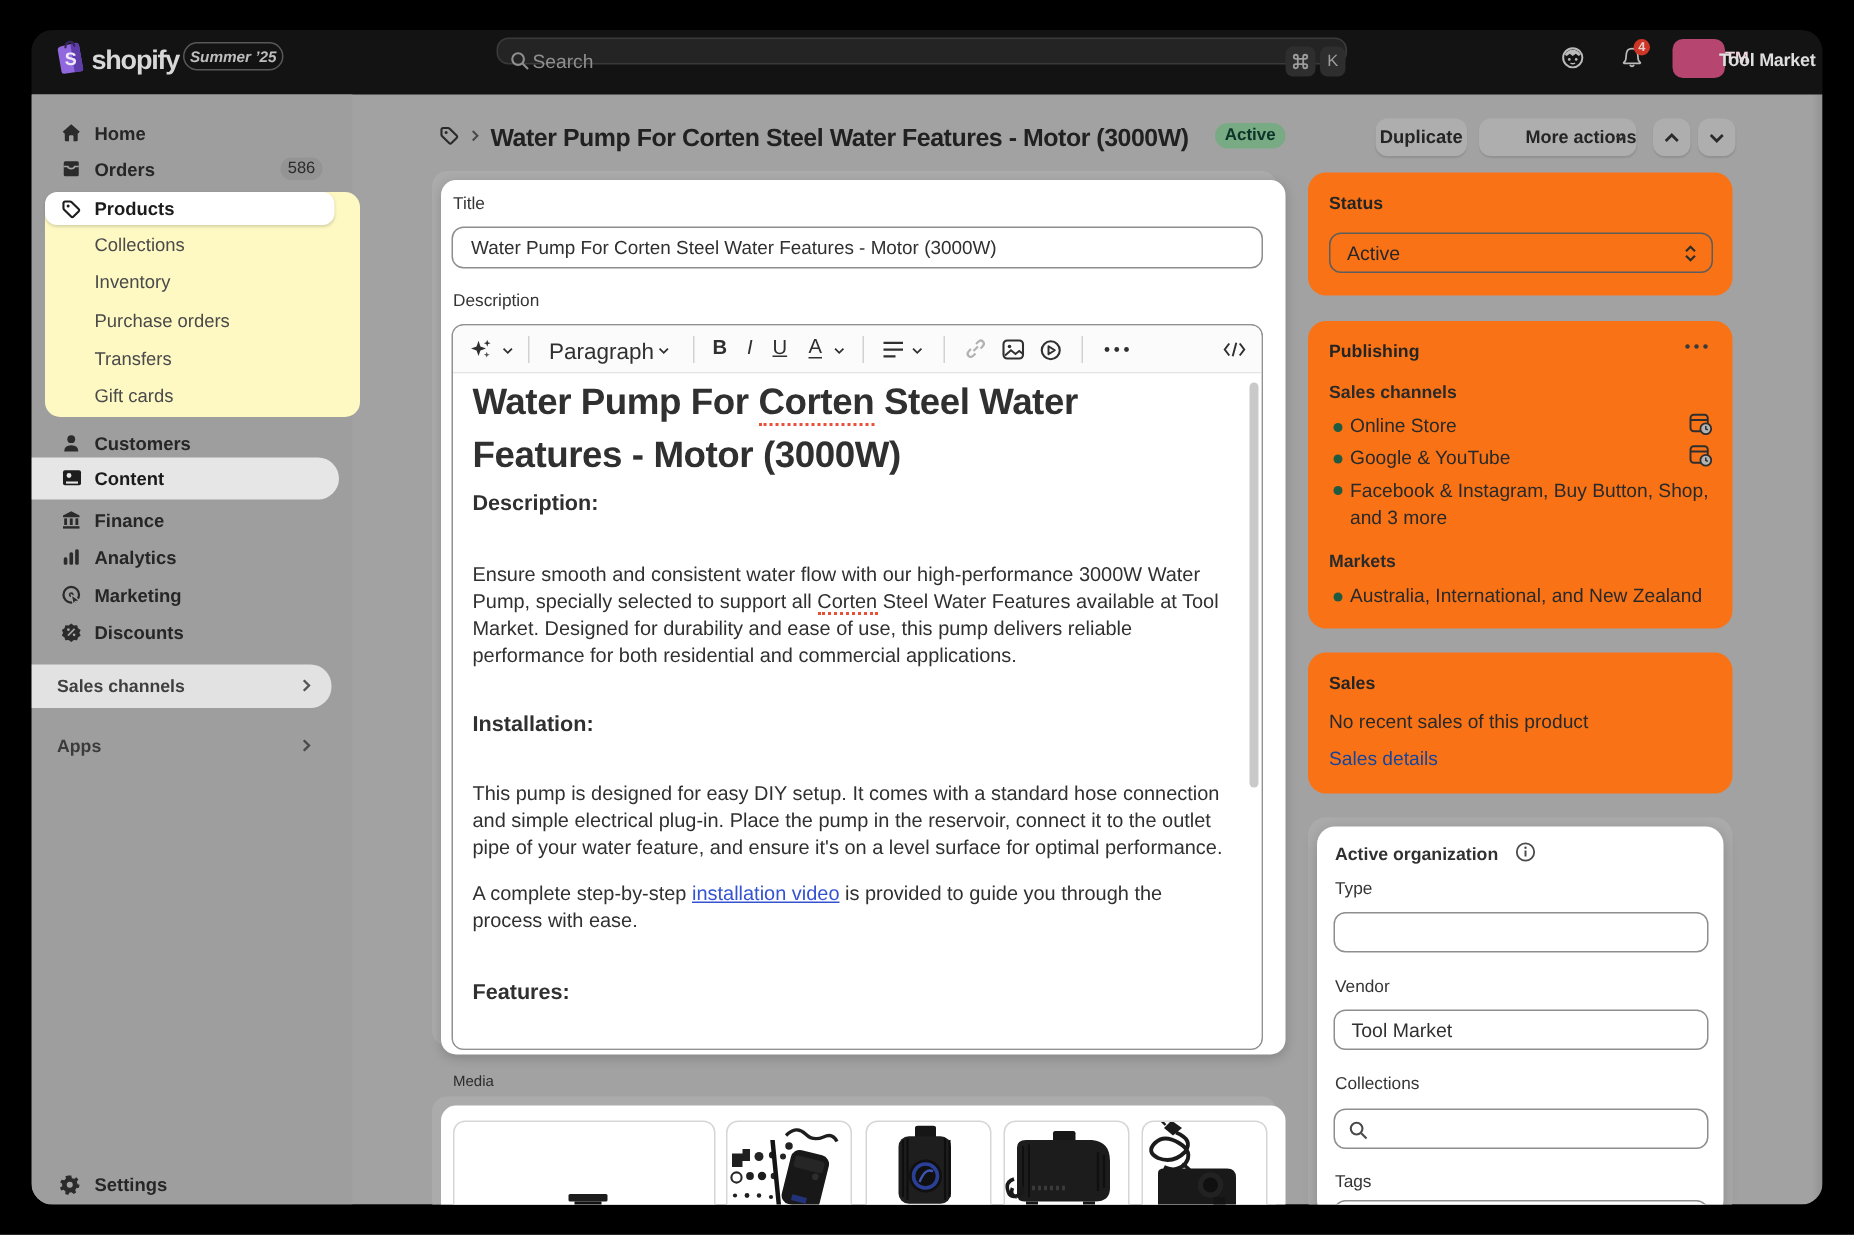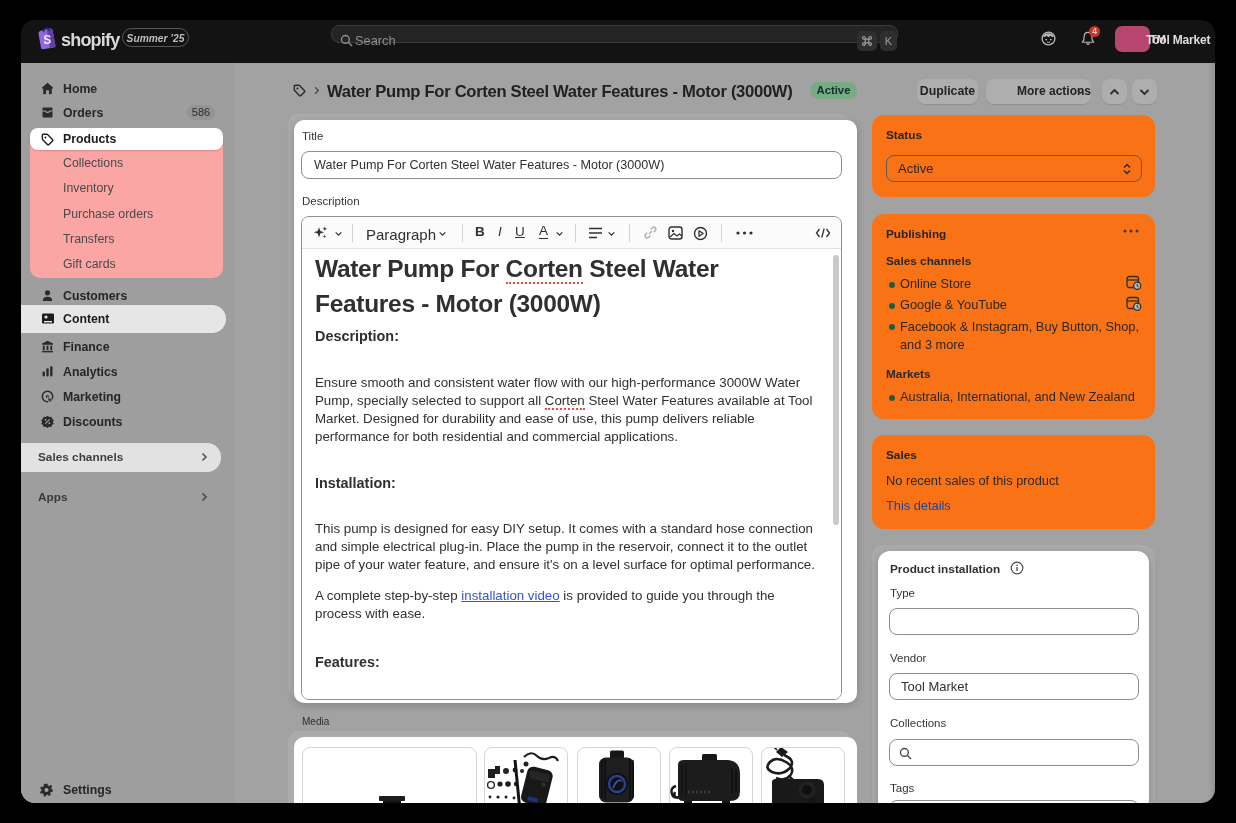--- a/index.html
+++ b/index.html
@@ -10,21 +10,21 @@
 #app{position:absolute;left:21px;top:63px;width:1194px;height:740px;background:#a2a2a2;}
 #side{position:absolute;left:21px;top:63px;width:214px;height:740px;background:#9e9e9e;}
 #search{position:absolute;left:331px;top:25px;width:567px;height:18px;background:#242424;border:1px solid #3a3a3a;border-radius:8px;}
 #search .ph{position:absolute;left:23px;top:7px;font-size:12.8px;color:#8f8f8f;}
 .kbd{position:absolute;top:5px;width:19px;height:20px;background:#2e2e2e;border-radius:5px;color:#9d9d9d;font-size:11px;text-align:center;line-height:20px;}
 #sum{position:absolute;left:122px;top:28px;width:67px;height:19px;border:1px solid #585858;border-radius:10px;color:#bdbdbd;font-size:10.2px;font-style:italic;font-weight:600;text-align:center;line-height:19px;}
 #wordmark{position:absolute;left:61px;top:30px;font-size:18px;font-weight:700;color:#d8d8d8;letter-spacing:-0.8px;}
 #tm-av{position:absolute;left:1115px;top:26px;width:26px;height:26px;border-radius:7px;background:#b64570;color:#f0d5df;font-size:11px;font-weight:700;text-align:center;line-height:26px;padding-left:35px;}
 #tm-name{position:absolute;left:1146px;top:32.5px;font-size:12px;font-weight:600;color:#dedede;letter-spacing:-0.2px;}
 .nbadge{position:absolute;left:1089px;top:26px;width:11px;height:11px;border-radius:6px;background:#cd3526;color:#e8cfc9;font-size:8.5px;font-weight:700;text-align:center;line-height:11px;}
-#npanel{position:absolute;left:30px;top:128px;width:193px;height:150px;background:#fca5a5;border-radius:10px;}
+#npanel{position:absolute;left:30px;top:128px;width:210px;height:150px;background:#fef9c3;border-radius:10px;}
 #npill{position:absolute;left:0px;top:0px;width:193px;height:22px;background:#fff;border-radius:8px;box-shadow:0 1px 2px rgba(0,0,0,.15);}
 #cpill{position:absolute;left:21px;top:305px;width:205px;height:28px;background:#e6e6e6;border-radius:0 14px 14px 0;}
 #scpill{position:absolute;left:21px;top:443px;width:200px;height:29px;background:#e2e2e2;border-radius:0 14px 14px 0;}
 #obadge{position:absolute;left:187px;top:105px;width:28px;height:15px;background:#949494;border-radius:8px;color:#2c2c2c;font-size:11px;text-align:center;line-height:15px;}
 
 #bc-title{position:absolute;left:327px;top:82px;font-size:16.6px;font-weight:700;color:#212121;letter-spacing:-0.3px;}
 #act-badge{position:absolute;left:810px;top:82px;width:47px;height:17px;background:#78ab83;border-radius:9px;color:#0b3328;font-size:11.3px;font-weight:600;text-align:center;line-height:17px;}
 .hbtn{position:absolute;top:79px;height:25px;background:#aeaeae;border-radius:8px;color:#242424;font-size:12.3px;font-weight:600;text-align:center;line-height:25px;box-shadow:0 1px 1px rgba(0,0,0,.1);}
 
 .gcard{position:absolute;background:#f97316;border-radius:12px;}
@@ -384,26 +384,26 @@
   <div class="gdot" style="left:17px;top:110px"></div>
   <div class="abs btxt" style="left:28.5px;top:104px;width:240px;line-height:18.5px">Facebook &amp; Instagram, Buy Button, Shop, and 3 more</div>
   <div class="abs" style="left:14.5px;top:153px;font-size:11.8px;font-weight:700;color:#2a2a2a">Markets</div>
   <div class="gdot" style="left:17px;top:181px"></div>
   <div class="abs btxt" style="left:28.5px;top:175px">Australia, International, and New Zealand</div>
 </div>
 
 <div class="gcard" style="left:871.5px;top:434.5px;width:283.5px;height:94.5px">
   <div class="abs ctitle" style="left:14.5px;top:13px">Sales</div>
   <div class="abs btxt" style="left:14.5px;top:38px">No recent sales of this product</div>
-  <div class="abs" style="left:14.5px;top:63px;font-size:12.8px;color:#16459c">This details</div>
+  <div class="abs" style="left:14.5px;top:63px;font-size:12.8px;color:#16459c">Sales details</div>
 </div>
 
 <div class="ghost" style="left:871.5px;top:545px;width:283.5px;height:267px;border-radius:12px"></div>
 <div class="wcard" style="left:877.5px;top:551px;width:271px;height:261px;border-radius:12px;box-shadow:0 3px 10px rgba(0,0,0,.2)">
-  <div class="abs" style="left:12.5px;top:11px;font-size:11.8px;font-weight:700;color:#303030">Product installation</div>
+  <div class="abs" style="left:12.5px;top:11px;font-size:11.8px;font-weight:700;color:#303030">Active organization</div>
   <svg class="abs" style="left:132px;top:10px" width="14" height="14" viewBox="0 0 14 14">
           <circle cx="7" cy="7" r="5.8" fill="none" stroke="#4a4a4a" stroke-width="1.2"></circle>
           <rect x="6.35" y="6" width="1.3" height="4" fill="#4a4a4a"></rect>
           <circle cx="7" cy="4.2" r="0.8" fill="#4a4a4a"></circle>
         </svg>
   <div class="lbl" style="left:12.5px;top:36px">Type</div>
   <div class="inp" style="left:11.5px;top:56.5px;width:250px;height:27px"></div>
   <div class="lbl" style="left:12.5px;top:101px">Vendor</div>
   <div class="inp" style="left:11.5px;top:122px;width:250px;height:27px;font-size:13px;color:#303030;line-height:25px;padding-left:11px">Tool Market</div>
   <div class="lbl" style="left:12.5px;top:166px">Collections</div>

